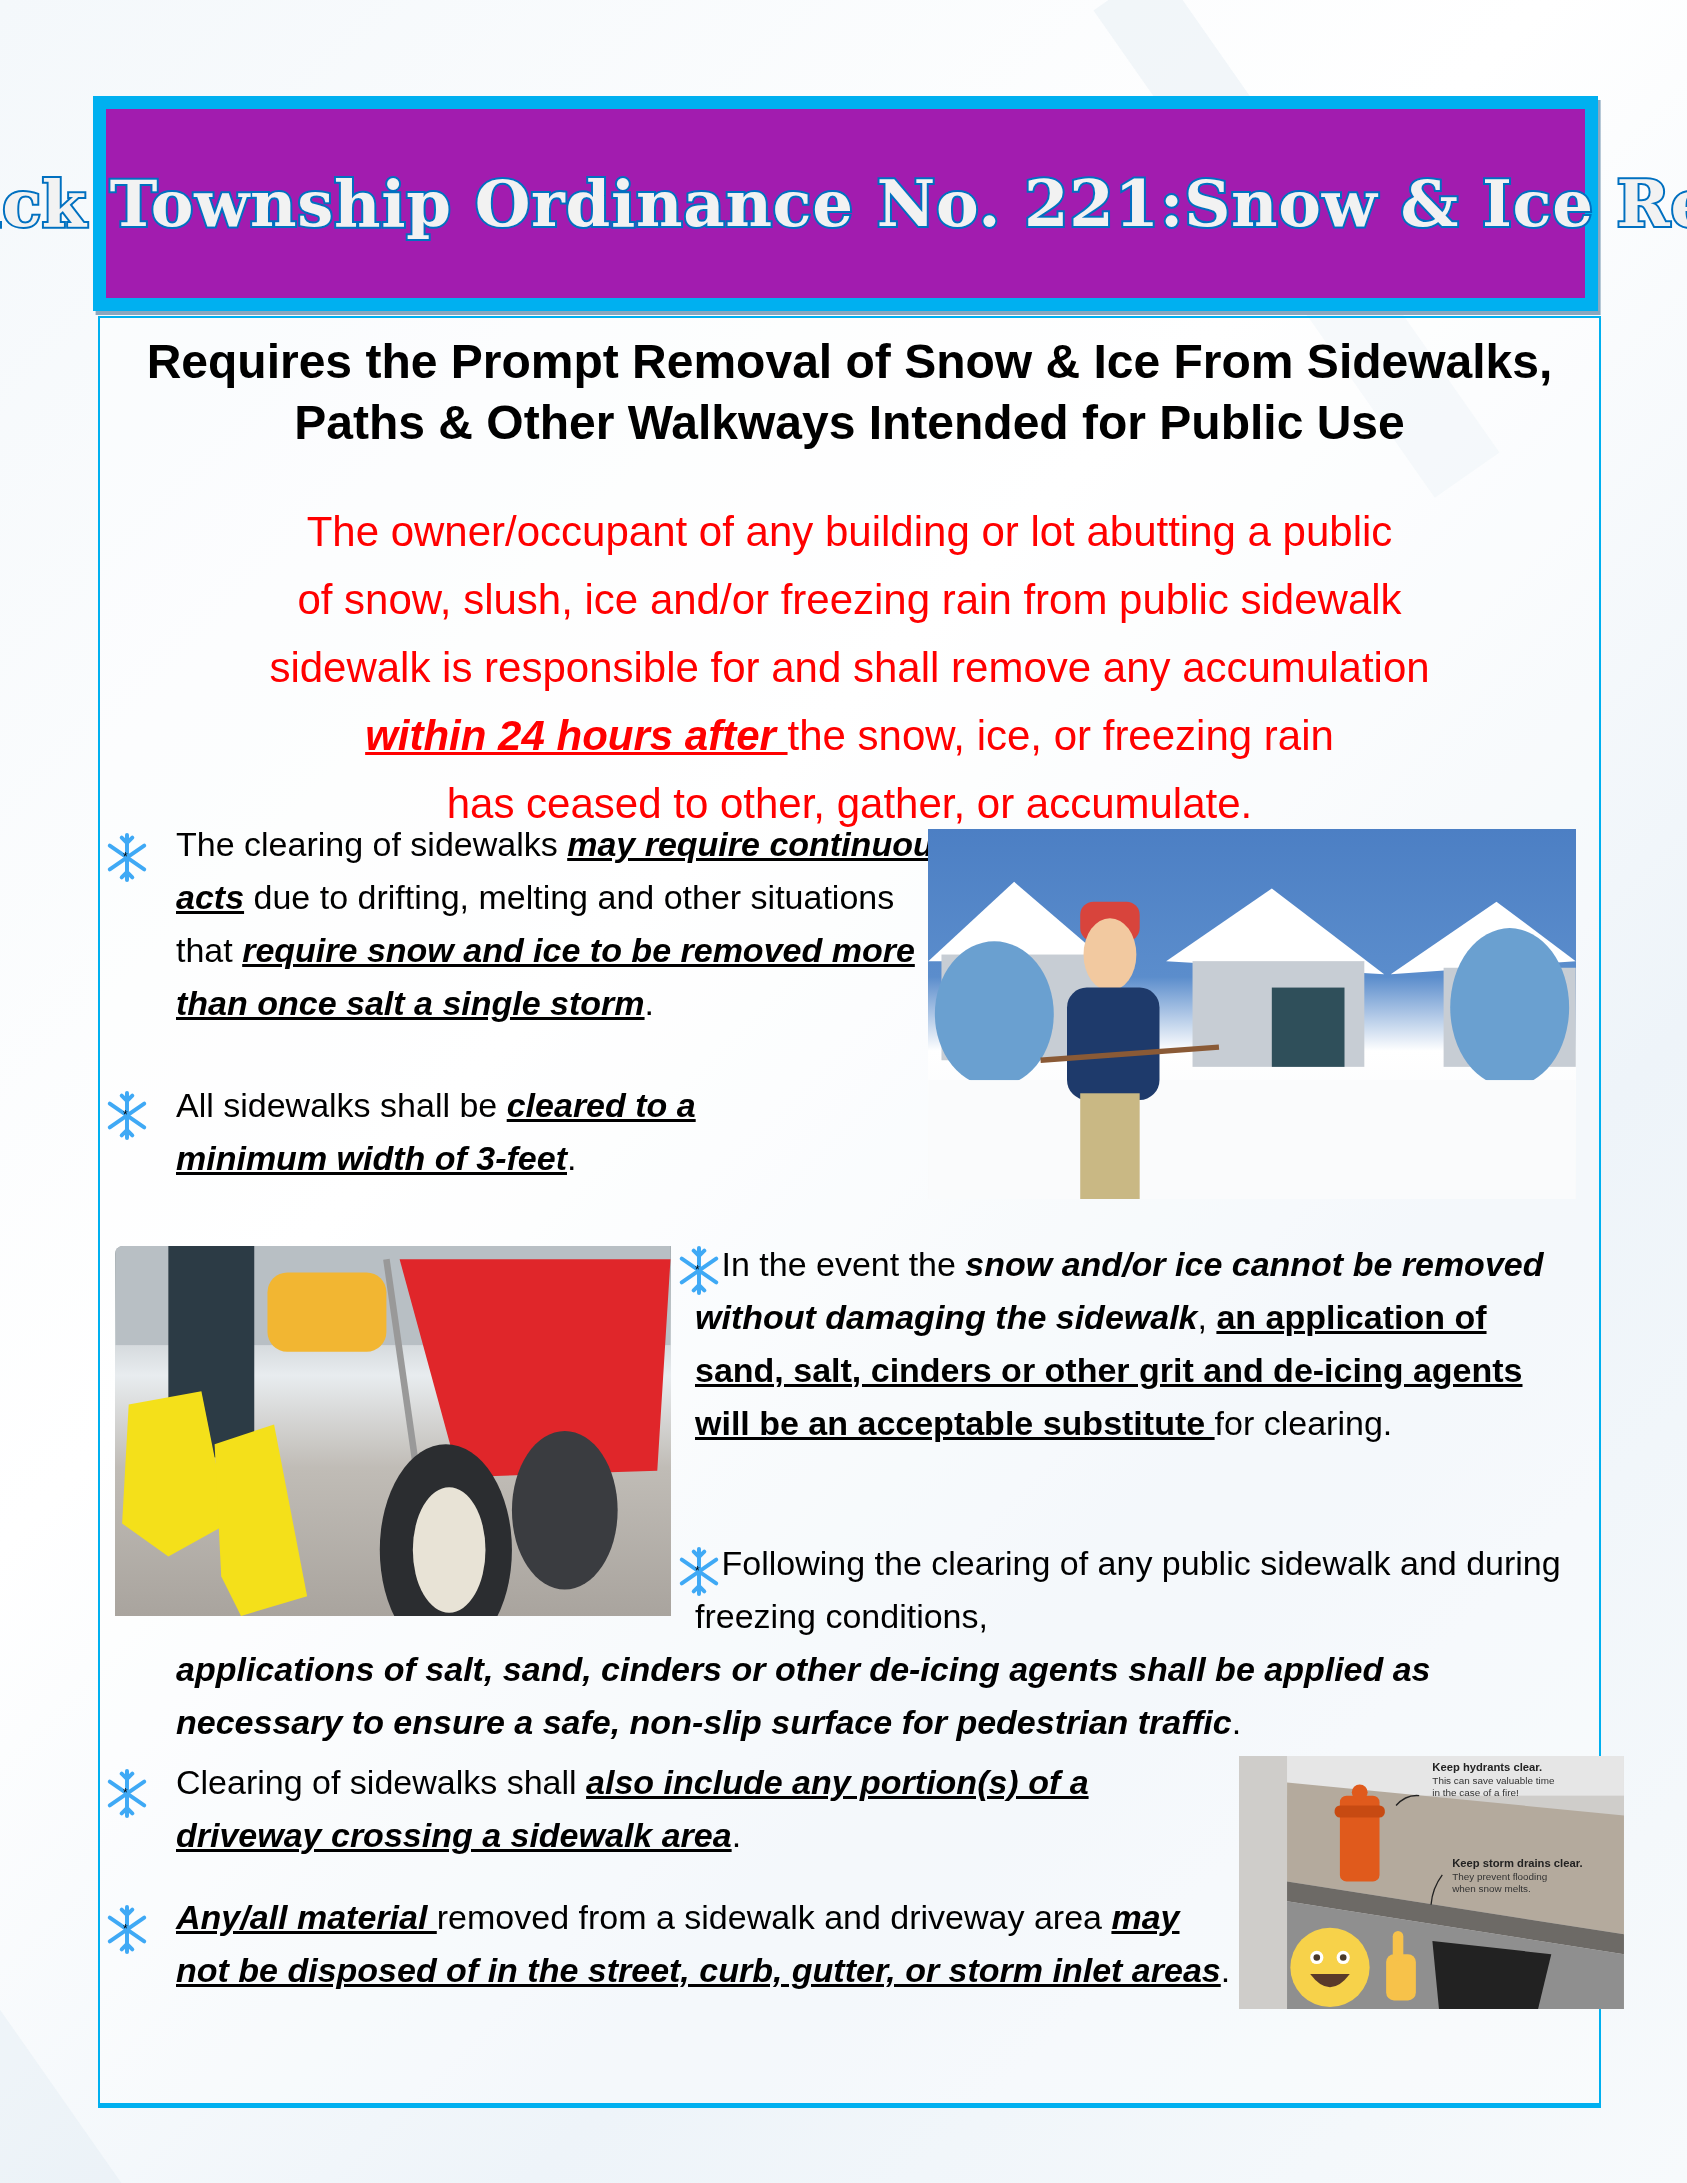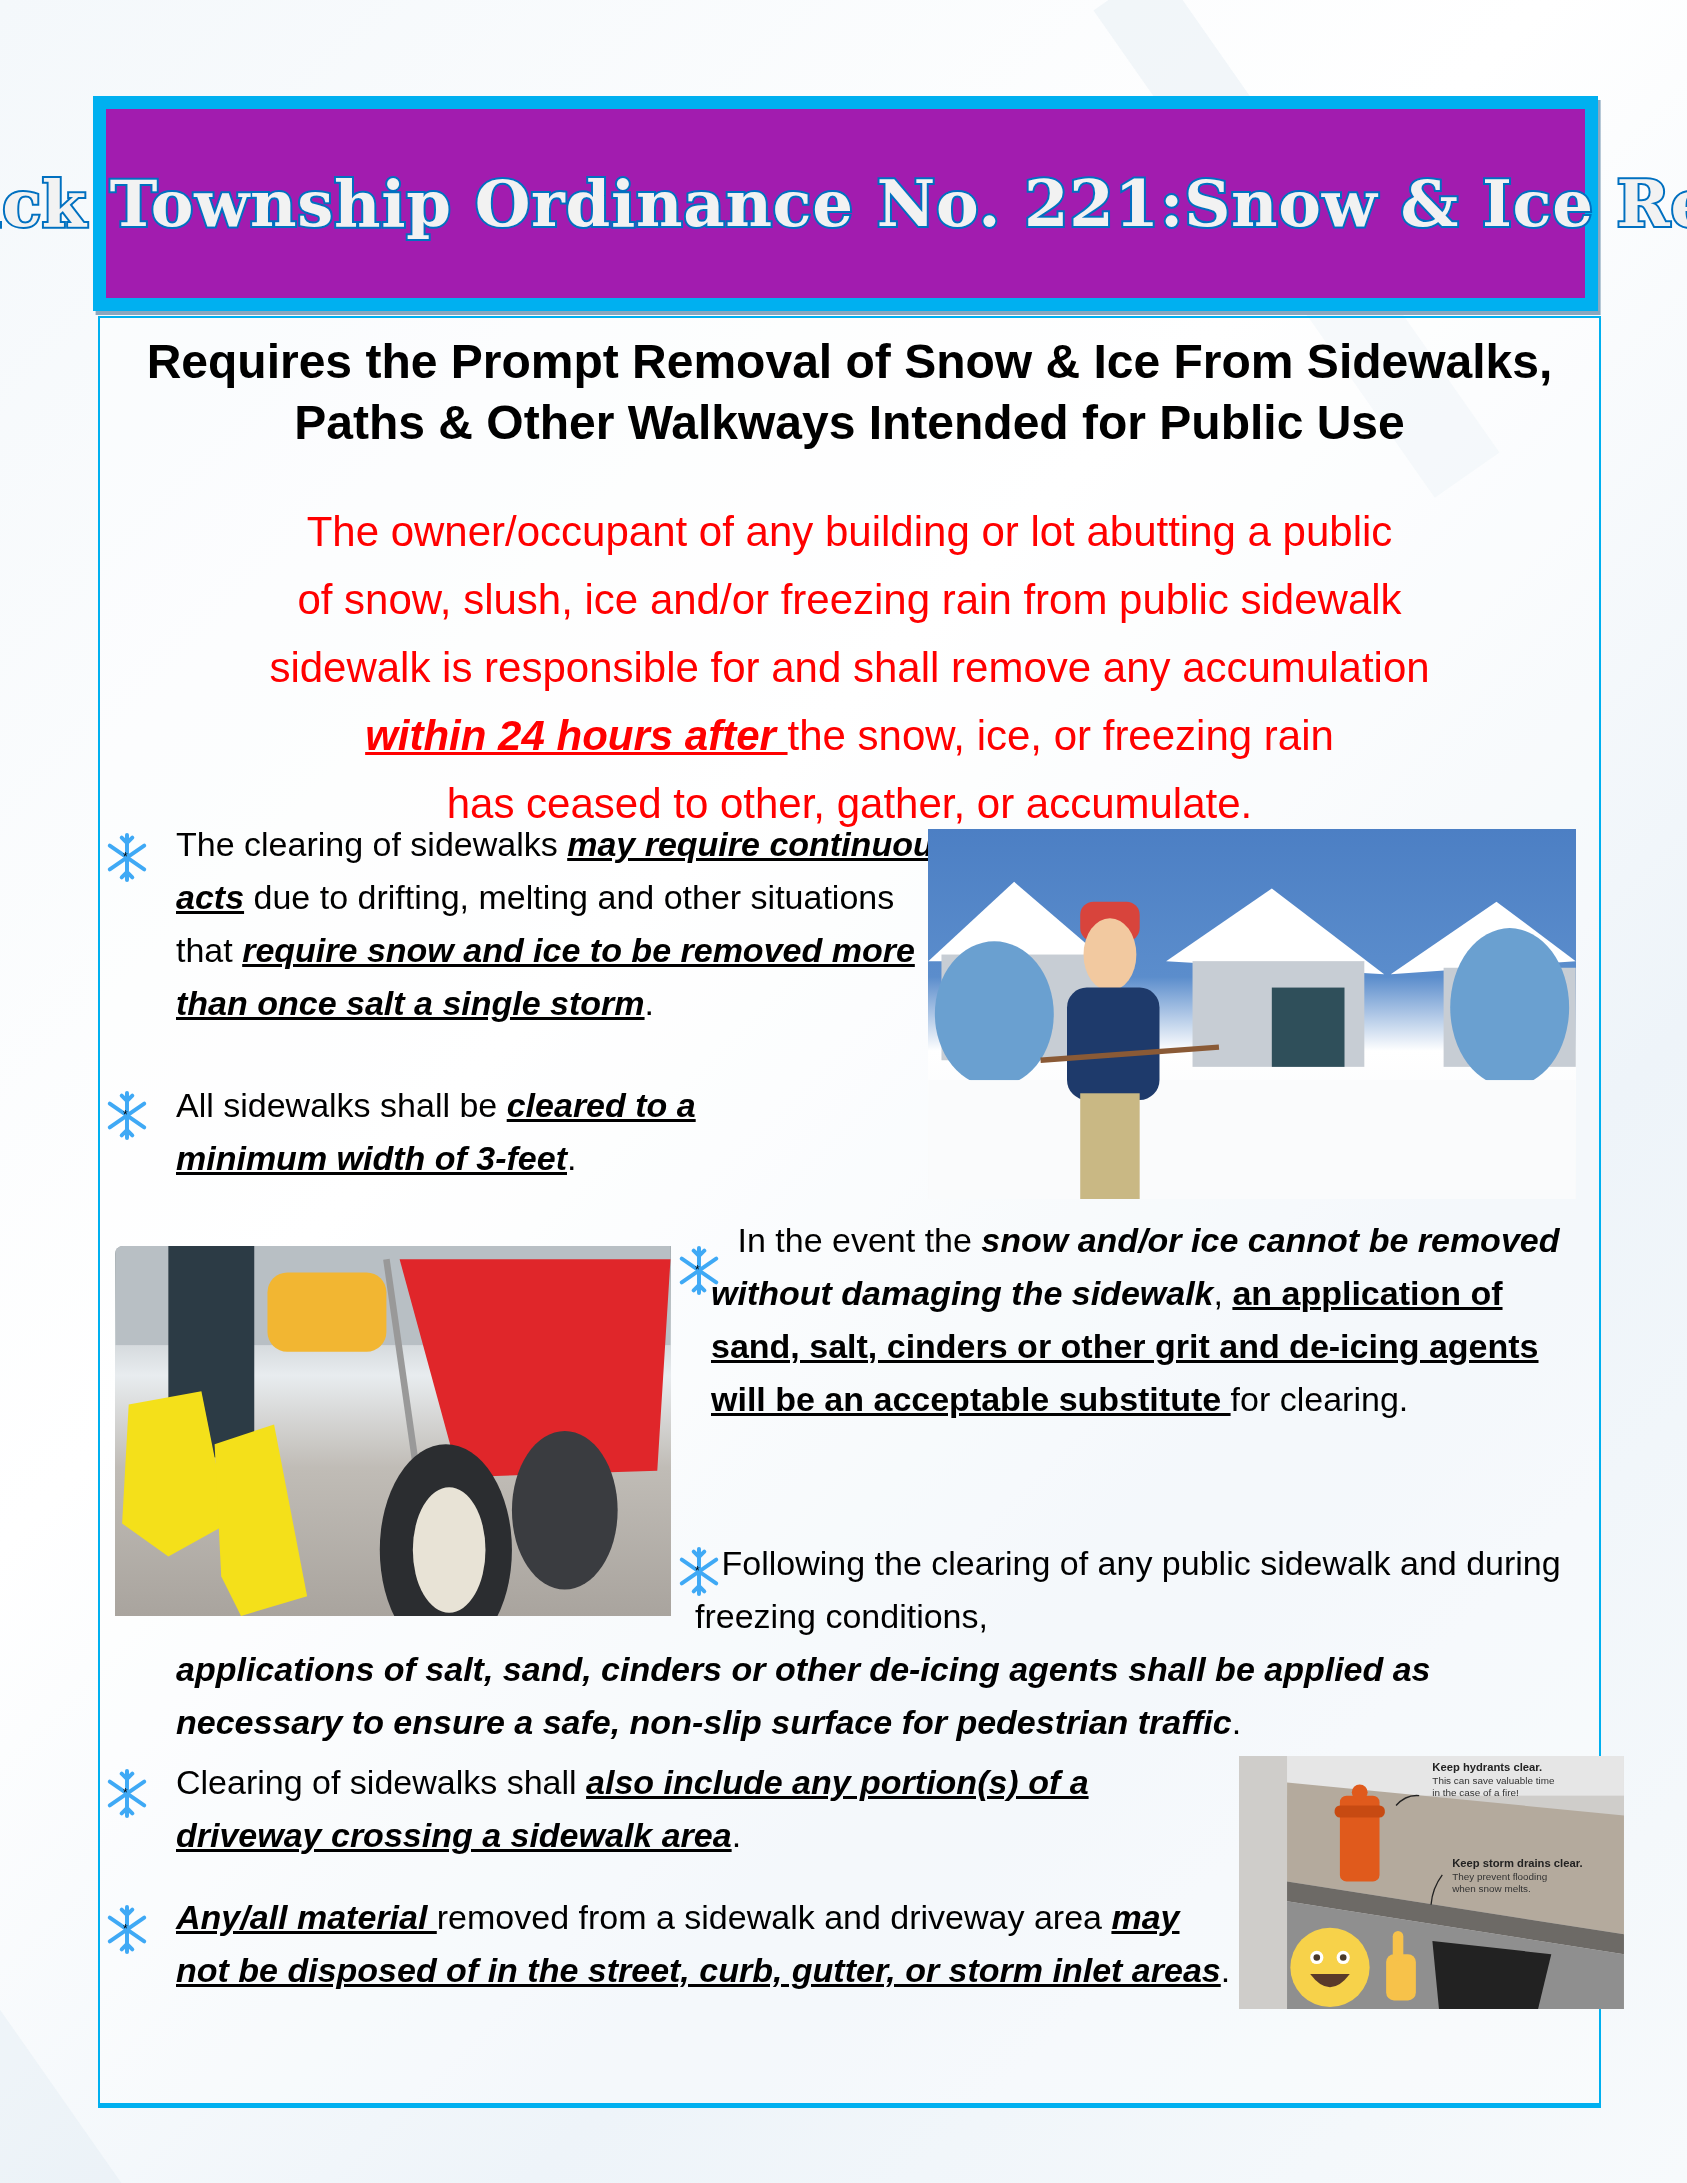--- a/index.html
+++ b/index.html
@@ -141,21 +141,21 @@
 
   <svg class="flake" style="left:579px;top:926px;" viewBox="0 0 60 80">
     <g stroke="#3FA9F5" stroke-width="6" stroke-linecap="round" fill="none">
       <line x1="30" y1="6" x2="30" y2="74"></line>
         <line x1="4" y1="22" x2="56" y2="58"></line>
         <line x1="4" y1="58" x2="56" y2="22"></line>
       <path d="M22 10 L30 18 L38 10 M22 70 L30 62 L38 70"></path>
     </g>
     <text x="24" y="46" font-size="18" fill="#000">*</text>
   </svg>
-  <div class="bullet" style="left:595px;top:896px;width:873px;text-indent:26.5px;margin-left:16px;">
+  <div class="bullet" style="left:595px;top:920px;width:873px;text-indent:26.5px;">
     <span> In the event the </span><span class="b">snow and/or ice cannot be removed without damaging the sidewalk</span><span>, </span><span class="u">an application of sand, salt, cinders or other grit and de-icing agents will be an acceptable substitute </span><span>for clearing.</span>
   </div>
 
   <svg class="flake" style="left:579px;top:1227px;" viewBox="0 0 60 80">
     <g stroke="#3FA9F5" stroke-width="6" stroke-linecap="round" fill="none">
       <line x1="30" y1="6" x2="30" y2="74"></line>
         <line x1="4" y1="22" x2="56" y2="58"></line>
         <line x1="4" y1="58" x2="56" y2="22"></line>
       <path d="M22 10 L30 18 L38 10 M22 70 L30 62 L38 70"></path>
     </g>

